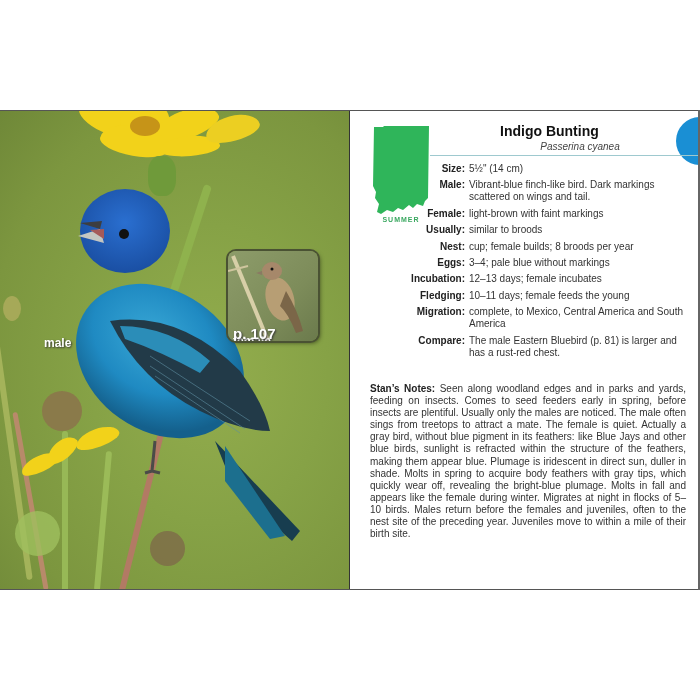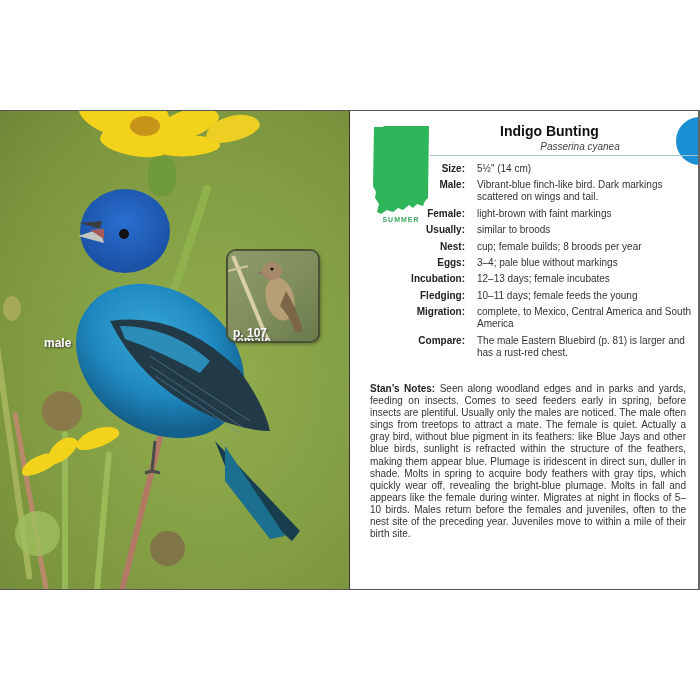--- a/index.html
+++ b/index.html
@@ -24,21 +24,21 @@
   
   .map { position:absolute; left:23px; top:15px; width:56px; height:88px; }
   .summer { position:absolute; left:23px; top:105px; width:56px; text-align:center; font-size:7px; letter-spacing:1px; color:#3aa860; font-weight:bold; }
   .blue-tab { position:absolute; left:326px; top:6px; width:48px; height:48px; border-radius:50%; background:#1a8fd4; }
   .title { position:absolute; left:150px; top:12px; width:160px; text-align:left; font-weight:bold; font-size:14px; color:#111; }
   .sci { position:absolute; left:150px; top:30px; width:160px; text-align:center; font-style:italic; font-size:10px; color:#444; }
   .rule { position:absolute; left:80px; top:44px; width:269px; height:1px; background:#9ec9cf; }
 
   .facts { position:absolute; left:30px; top:52px; width:312px; font-size:10px; line-height:12px; color:#333; }
   .fact { display:flex; margin-bottom:4.4px; }
-  .fact .k { width:85px; text-align:right; font-weight:bold; color:#222; padding-right:12px; flex-shrink:0; }
+  .fact .k { width:85px; text-align:right; font-weight:bold; color:#222; padding-right:4px; flex-shrink:0; }
   .fact .v { flex:1; }
 
   .notes { position:absolute; left:20px; top:272px; width:316px; font-size:10px; line-height:12.1px; color:#333; text-align:justify; }
   .notes b { color:#222; }
 </style>
 </head>
 <body>
 
 <div class="top-line"></div>
 <div class="bottom-line"></div>
@@ -114,21 +114,21 @@
     <svg width="90" height="90" viewBox="0 0 90 90" style="position:absolute;left:0;top:0;">
       <path d="M5 5 L40 90" stroke="#d8cfa8" stroke-width="4"></path>
       <path d="M0 20 L20 15" stroke="#cfc59e" stroke-width="2"></path>
       <ellipse cx="52" cy="48" rx="14" ry="22" fill="#b79e74" transform="rotate(-15 52 48)"></ellipse>
       <ellipse cx="44" cy="20" rx="10" ry="9" fill="#a6886a"></ellipse>
       <path d="M34 20 L28 22 L34 24 Z" fill="#8a7a63"></path>
       <circle cx="44" cy="18" r="1.5" fill="#111"></circle>
       <path d="M58 40 Q70 60 75 80 L68 82 Q60 62 52 55 Z" fill="#7b6648"></path>
     </svg>
     <div class="label-photo" style="left:5px;top:63px;margin-top:21px;">female</div>
-    <div class="label-photo" style="left:5px;top:76px;font-size:12px;">p. 107</div>
+    <div class="label-photo" style="left:5px;top:76px;font-size:15px;">p. 107</div>
   </div>
 </div>
 
 <div class="spine"></div>
 
 <div class="right-page">
   <svg class="map" viewBox="0 0 56 88">
     <path d="M1 1 L10 1 L11 0 L56 0 L55 72 L52 75 L50 80 L44 78 L40 82 L36 79 L30 84 L25 82 L20 86 L14 84 L8 88 L4 86 L6 78 L2 72 L3 66 L0 60 Z" fill="#2fb55a"></path>
   </svg>
   <div class="summer">SUMMER</div>

